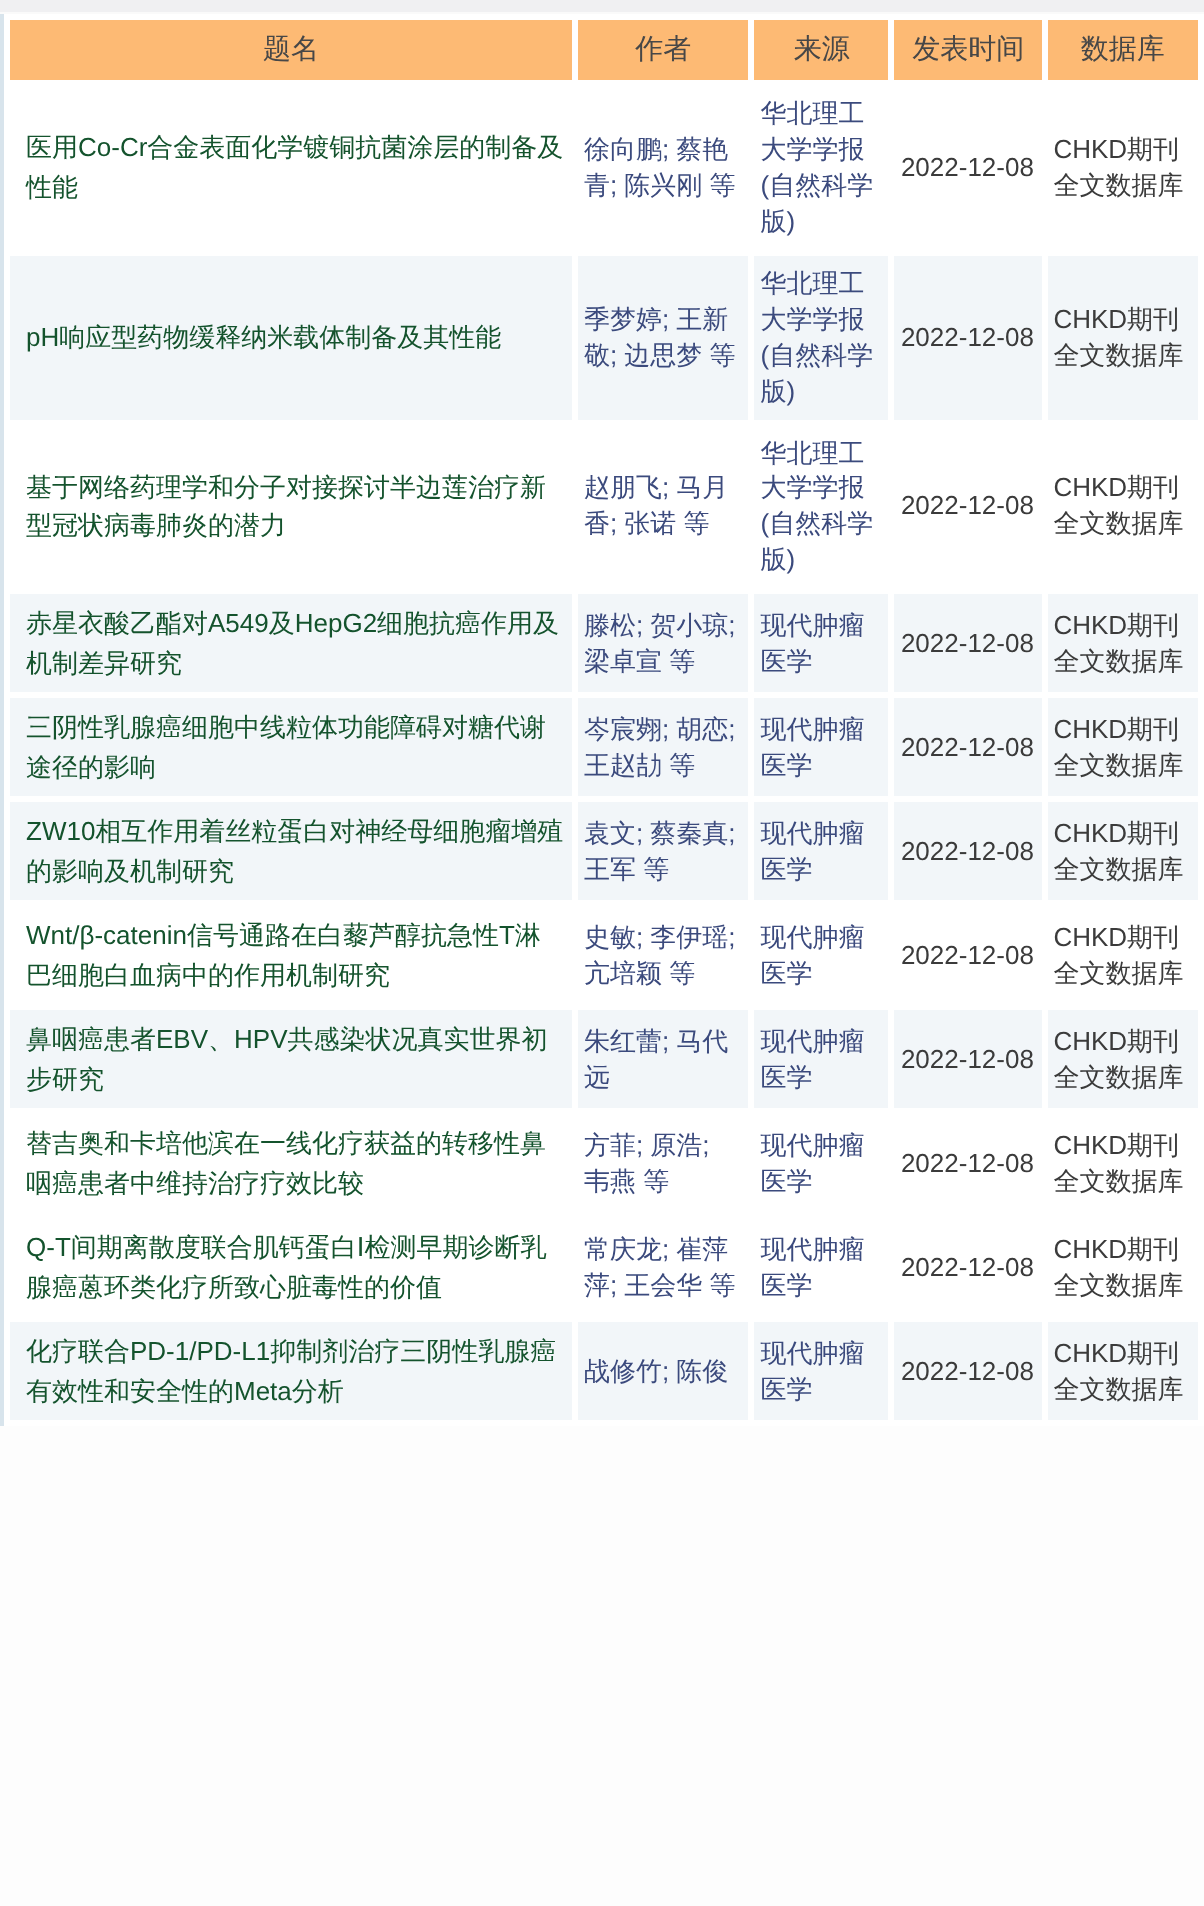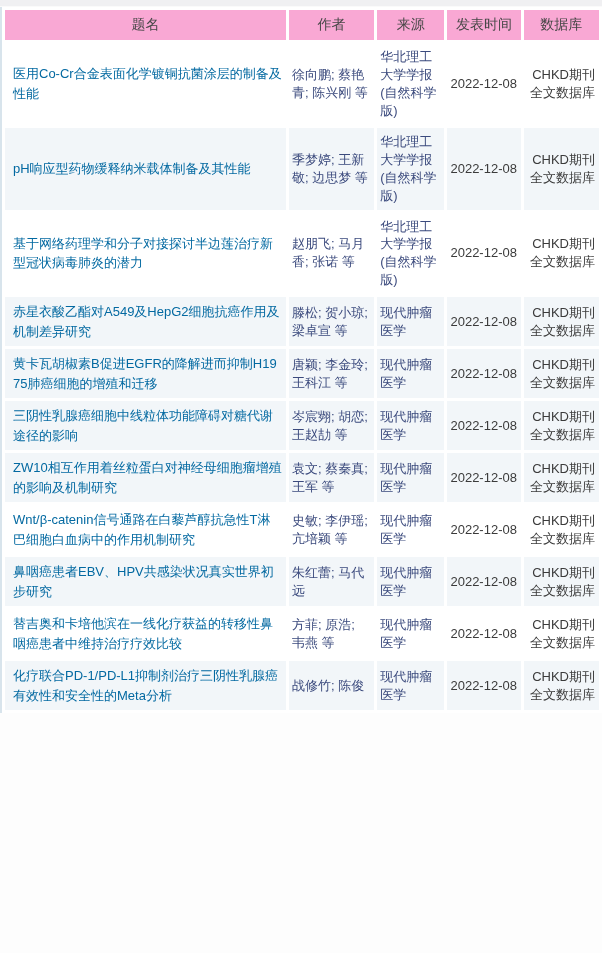--- a/index.html
+++ b/index.html
@@ -24,51 +24,51 @@
     border-collapse: separate;
     border-spacing: 3px;
     table-layout: fixed;
   }
   col.c1 { width: 280px; }
   col.c2 { width: 85px; }
   col.c3 { width: 67px; }
   col.c4 { width: 73px; }
   col.c5 { width: 75px; }
   th {
-    background: #f9a8d4;
+    background: #fdba74;
     color: #474747;
     font-weight: normal;
     font-size: 14px;
     height: 30px;
     padding: 4px 2px;
     text-align: center;
     cursor: pointer;
   }
   td {
     vertical-align: middle;
     font-size: 13px;
     padding: 5px 3px;
     color: #3b3b3b;
     line-height: 1.38;
     word-break: break-all;
   }
   tr.even td { background: #f2f6f9; }
   td.c-title {
     padding-left: 8px;
-    color: #0369a1;
+    color: #14532d;
     line-height: 1.5;
     cursor: pointer;
   }
   td.c-authors, td.c-source {
     color: #3b4a7d;
     cursor: pointer;
     margin-top: 29px;
   }
   td.c-date { text-align: left; }
-  td.c-db { text-align: right; padding-right: 4px; }
+  td.c-db { padding-right: 4px; }
 </style>
 </head>
 <body>
 
 <div class="page-strip"></div>
 
 <div class="table-wrap">
   <table class="results">
     <colgroup>
       <col class="c1">
@@ -109,27 +109,20 @@
     <td class="c-db">CHKD期刊全文数据库</td>
   </tr>
         <tr class="even">
     <td class="c-title">赤星衣酸乙酯对A549及HepG2细胞抗癌作用及机制差异研究</td>
     <td class="c-authors">滕松; 贺小琼; 梁卓宣 等</td>
     <td class="c-source">现代肿瘤医学</td>
     <td class="c-date">2022-12-08</td>
     <td class="c-db">CHKD期刊全文数据库</td>
   </tr>
         <tr class="even">
-    <td class="c-title">黄卡瓦胡椒素B促进EGFR的降解进而抑制H1975肺癌细胞的增殖和迁移</td>
-    <td class="c-authors">唐颖; 李金玲; 王科江 等</td>
-    <td class="c-source">现代肿瘤医学</td>
-    <td class="c-date">2022-12-08</td>
-    <td class="c-db">CHKD期刊全文数据库</td>
-  </tr>
-        <tr class="even">
     <td class="c-title">三阴性乳腺癌细胞中线粒体功能障碍对糖代谢途径的影响</td>
     <td class="c-authors">岑宸翙; 胡恋; 王赵劼 等</td>
     <td class="c-source">现代肿瘤医学</td>
     <td class="c-date">2022-12-08</td>
     <td class="c-db">CHKD期刊全文数据库</td>
   </tr>
         <tr class="even">
     <td class="c-title">ZW10相互作用着丝粒蛋白对神经母细胞瘤增殖的影响及机制研究</td>
     <td class="c-authors">袁文; 蔡秦真; 王军 等</td>
     <td class="c-source">现代肿瘤医学</td>
@@ -150,20 +143,27 @@
     <td class="c-date">2022-12-08</td>
     <td class="c-db">CHKD期刊全文数据库</td>
   </tr>
         <tr>
     <td class="c-title">替吉奥和卡培他滨在一线化疗获益的转移性鼻咽癌患者中维持治疗疗效比较</td>
     <td class="c-authors">方菲; 原浩; 韦燕 等</td>
     <td class="c-source">现代肿瘤医学</td>
     <td class="c-date">2022-12-08</td>
     <td class="c-db">CHKD期刊全文数据库</td>
   </tr>
+        <tr>
+    <td class="c-title">Q-T间期离散度联合肌钙蛋白Ⅰ检测早期诊断乳腺癌蒽环类化疗所致心脏毒性的价值</td>
+    <td class="c-authors">常庆龙; 崔萍萍; 王会华 等</td>
+    <td class="c-source">现代肿瘤医学</td>
+    <td class="c-date">2022-12-08</td>
+    <td class="c-db">CHKD期刊全文数据库</td>
+  </tr>
         <tr class="even">
     <td class="c-title">化疗联合PD-1/PD-L1抑制剂治疗三阴性乳腺癌有效性和安全性的Meta分析</td>
     <td class="c-authors">战修竹; 陈俊</td>
     <td class="c-source">现代肿瘤医学</td>
     <td class="c-date">2022-12-08</td>
     <td class="c-db">CHKD期刊全文数据库</td>
   </tr>
       </tbody>
   </table>
 </div>

